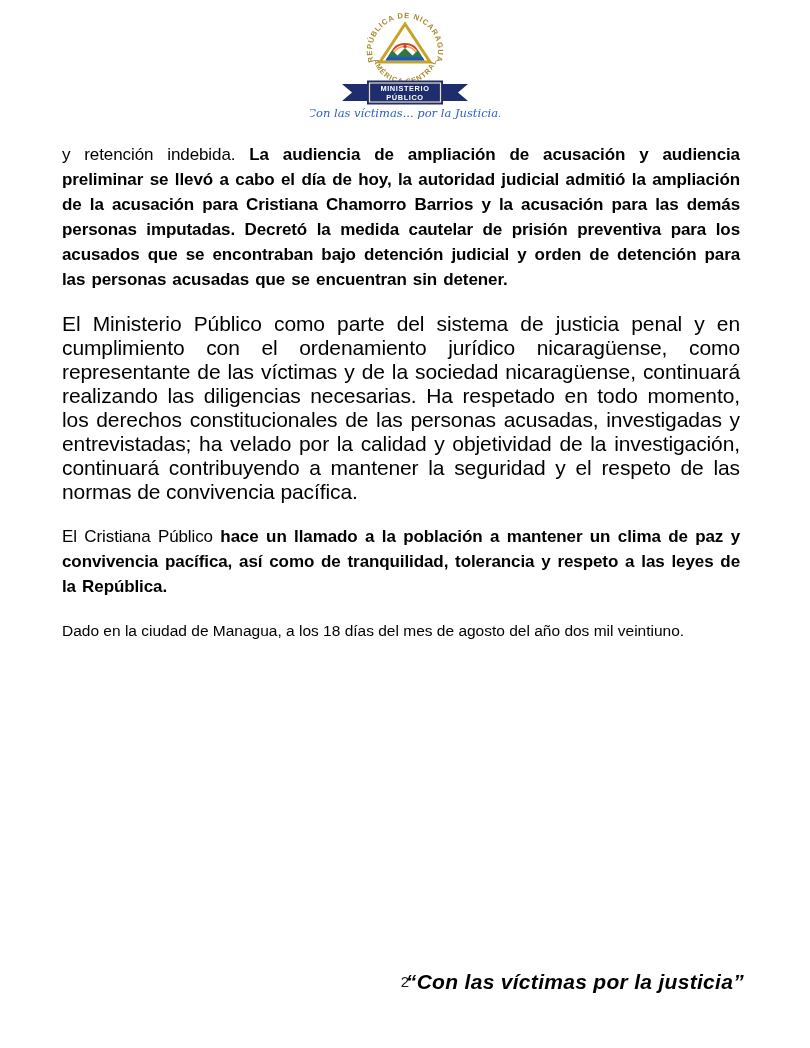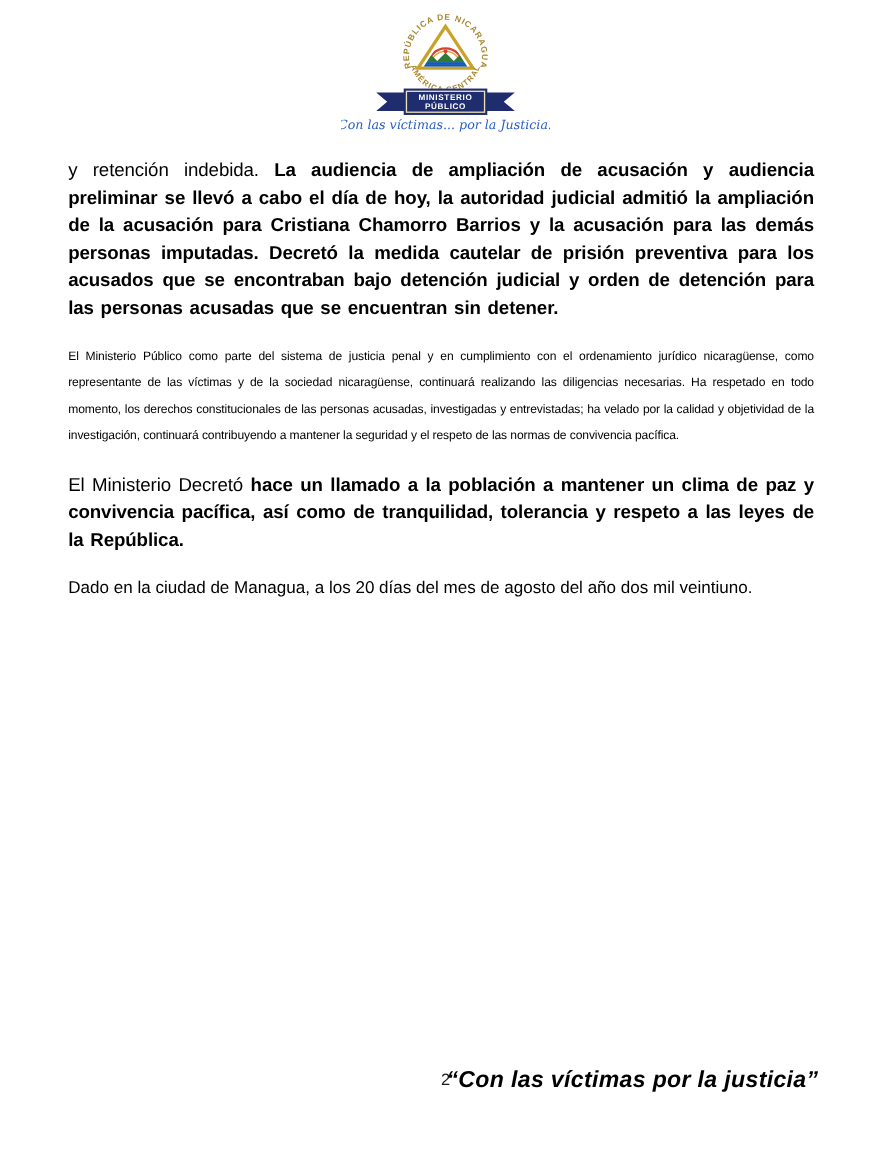--- a/index.html
+++ b/index.html
@@ -36,21 +36,21 @@
     text-align: justify;
   }
   .para-bold {
     font-size: 17px;
     line-height: 25px;
     word-spacing: 1.5px;
     letter-spacing: -0.1px;
   }
   .para-bold .bold-run { font-weight: bold; }
   .para-reg {
-    font-size: 11px;
+    font-size: 21px;
     line-height: 24px;
     letter-spacing: -0.1px;
   }
   .para-date {
     font-size: 15.5px;
     line-height: 24px;
     margin-top: 6px;
   }
 
   
@@ -121,21 +121,21 @@
 
       <text x="95" y="109" text-anchor="middle" font-size="11.5" font-style="italic" fill="#2a5fc8" font-family="DejaVu Serif, serif">Con las víctimas... por la Justicia!</text>
     </svg>
   </div>
 
   <div class="content">
     <p class="para-bold"><span>y retención indebida. </span><span class="bold-run">La audiencia de ampliación de acusación y audiencia preliminar se llevó a cabo el día de hoy, la autoridad judicial admitió la ampliación de la acusación para Cristiana Chamorro Barrios y la acusación para las demás personas imputadas. Decretó la medida cautelar de prisión preventiva para los acusados que se encontraban bajo detención judicial y orden de detención para las personas acusadas que se encuentran sin detener.</span></p>
 
     <p class="para-reg">El Ministerio Público como parte del sistema de justicia penal y en cumplimiento con el ordenamiento jurídico nicaragüense, como representante de las víctimas y de la sociedad nicaragüense, continuará realizando las diligencias necesarias. Ha respetado en todo momento, los derechos constitucionales de las personas acusadas, investigadas y entrevistadas; ha velado por la calidad y objetividad de la investigación, continuará contribuyendo a mantener la seguridad y el respeto de las normas de convivencia pacífica.</p>
 
-    <p class="para-bold"><span>El Ministerio Decretó </span><span class="bold-run">hace un llamado a la población a mantener un clima de paz y convivencia pacífica, así como de tranquilidad, tolerancia y respeto a las leyes de la República.</span></p>
+    <p class="para-bold"><span>El Cristiana Público </span><span class="bold-run">hace un llamado a la población a mantener un clima de paz y convivencia pacífica, así como de tranquilidad, tolerancia y respeto a las leyes de la República.</span></p>
 
-    <p class="para-date">Dado en la ciudad de Managua, a los 20 días del mes de agosto del año dos mil veintiuno.</p>
+    <p class="para-date">Dado en la ciudad de Managua, a los 18 días del mes de agosto del año dos mil veintiuno.</p>
   </div>
 
   <div class="page-number">2</div>
   <div class="footer-slogan">“Con las víctimas por la justicia”</div>
 
 </div>
 
 </body></html>

